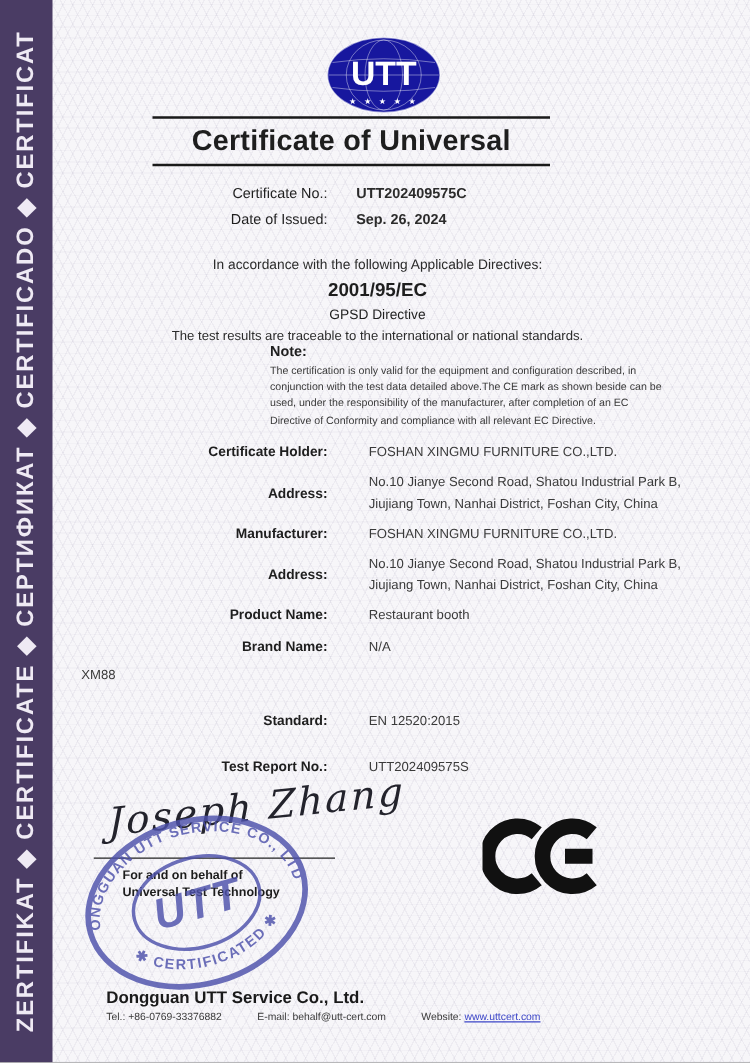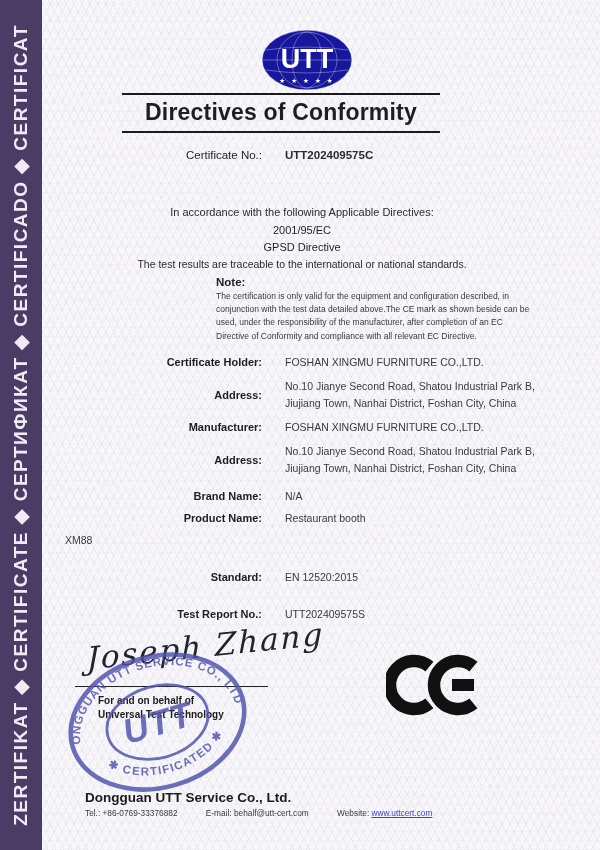--- a/index.html
+++ b/index.html
@@ -33,30 +33,30 @@
   }
   .title-block h1 { font-size:23px; font-weight:bold; letter-spacing:0.2px; }
   
   .meta { position:absolute; left:42px; top:149px; width:520px; }
   .meta-row { display:flex; margin-bottom:9px; }
   .meta-label { width:220px; text-align:right; font-weight:normal; font-size:11.5px; }
   .meta-value { margin-left:23px; font-weight:bold; font-size:11.5px; color:#2b2b2b; }
   
   .directives { position:absolute; left:42px; top:206px; width:520px; text-align:center; }
   .directives .intro { font-size:11px; color:#2b2b2b; }
-  .directives .code { font-size:11px; font-weight:normal; margin-top:6px; }
+  .directives .code { font-size:15px; font-weight:bold; margin-top:6px; }
   .directives .dname { font-size:11px; font-weight:normal; margin-top:5px; }
   .directives .trace { font-size:10.5px; color:#2b2b2b; margin-top:5px; }
   
   .note { position:absolute; left:216px; top:276px; width:316px; }
   .note-label { font-weight:bold; font-size:11.5px; margin-bottom:2px; }
   .note-text { font-size:8.5px; line-height:13.2px; color:#3a3a3a; }
   
   .details { position:absolute; left:42px; top:356px; width:518px; }
-  .d-row { display:flex; margin-bottom:9px; }
+  .d-row { display:flex; margin-bottom:9px;gap:10px; }
   .d-label { width:220px; text-align:right; font-weight:bold; font-size:11px; flex:none; }
   .d-value { margin-left:23px; width:255px; font-size:10.5px; line-height:17px; color:#3a3a3a; }
   .d-row.single .d-label, .d-row.single .d-value { line-height:13px; }
   .d-row.gap-lg { margin-top:24px; }
   .d-row.gap-md { margin-top:13px; }
   
   .sig-name {
     position:absolute; left:86px; top:628px; z-index:4;
     font-family:"DejaVu Serif", serif; font-style:italic; font-size:31px;
     color:#23232c; transform:rotate(-6deg) skewX(-6deg); letter-spacing:2px; white-space:nowrap;
@@ -94,27 +94,31 @@
       <ellipse cx="48" cy="32" rx="15" ry="28" fill="none" stroke="#ffffff" stroke-opacity="0.4" stroke-width="0.8"></ellipse>
       <path d="M 7,22 Q 48,16 89,22" fill="none" stroke="#ffffff" stroke-opacity="0.4" stroke-width="0.8"></path>
       <path d="M 4,32 L 92,32" fill="none" stroke="#ffffff" stroke-opacity="0.4" stroke-width="0.8"></path>
       <path d="M 7,42 Q 48,48 89,42" fill="none" stroke="#ffffff" stroke-opacity="0.4" stroke-width="0.8"></path>
       <text x="48" y="40" text-anchor="middle" font-family="Liberation Sans, sans-serif" font-size="27" font-weight="bold" fill="#ffffff">UTT</text>
       <text x="48" y="55" text-anchor="middle" font-family="DejaVu Sans, sans-serif" font-size="6.5" fill="#ffffff" letter-spacing="2">★ ★ ★ ★ ★</text>
     </svg>
   </div>
 
   <div class="title-block">
-    <h1>Directives of Conformity</h1>
+    <h1>Certificate of Universal</h1>
   </div>
 
   <div class="meta">
     <div class="meta-row">
       <div class="meta-label">Certificate No.:</div>
       <div class="meta-value">UTT202409575C</div>
+    </div>
+    <div class="meta-row">
+      <div class="meta-label">Date of Issued:</div>
+      <div class="meta-value">Sep. 26, 2024</div>
     </div>
   </div>
 
   <div class="directives">
     <div class="intro">In accordance with the following Applicable Directives:</div>
     <div class="code">2001/95/EC</div>
     <div class="dname">GPSD Directive</div>
     <div class="trace">The test results are traceable to the international or national standards.</div>
   </div>
 
@@ -133,27 +137,27 @@
       <div class="d-value">No.10 Jianye Second Road, Shatou Industrial Park B, Jiujiang Town, Nanhai District, Foshan City, China</div>
     </div>
     <div class="d-row single">
       <div class="d-label">Manufacturer:</div>
       <div class="d-value">FOSHAN XINGMU FURNITURE CO.,LTD.</div>
     </div>
     <div class="d-row">
       <div class="d-label" style="align-self:center">Address:</div>
       <div class="d-value">No.10 Jianye Second Road, Shatou Industrial Park B, Jiujiang Town, Nanhai District, Foshan City, China</div>
     </div>
+    <div class="d-row single">
+      <div class="d-label">Product Name:</div>
+      <div class="d-value">Restaurant booth</div>
+    </div>
     <div class="d-row single gap-md">
       <div class="d-label">Brand Name:</div>
       <div class="d-value">N/A</div>
-    </div>
-    <div class="d-row single">
-      <div class="d-label">Product Name:</div>
-      <div class="d-value">Restaurant booth</div>
     </div>
     <div class="d-row single">
       <div class="d-value">XM88</div>
     </div>
     <div class="d-row single gap-lg">
       <div class="d-label">Standard:</div>
       <div class="d-value">EN 12520:2015</div>
     </div>
     <div class="d-row single gap-lg">
       <div class="d-label">Test Report No.:</div>

